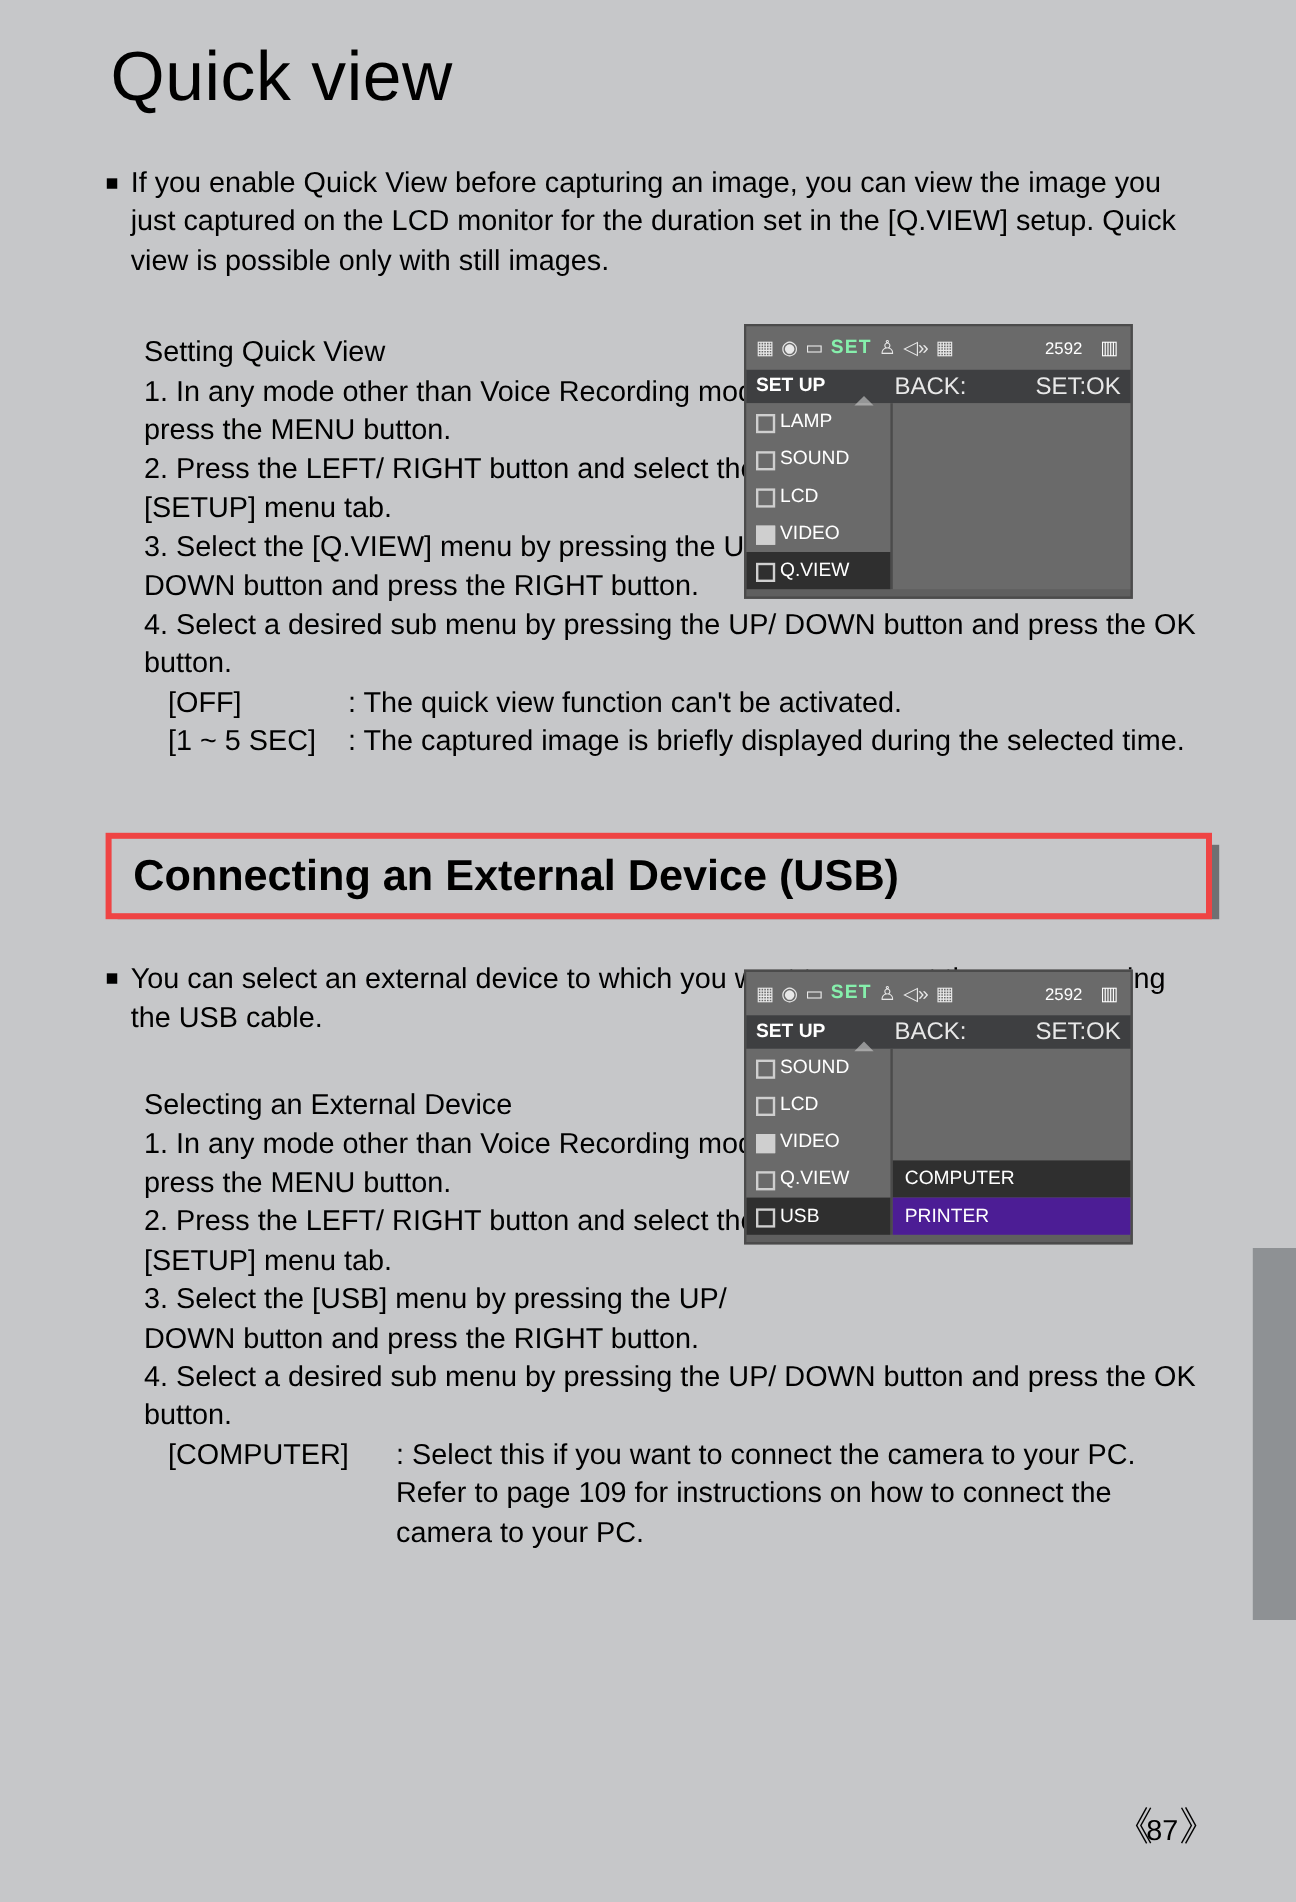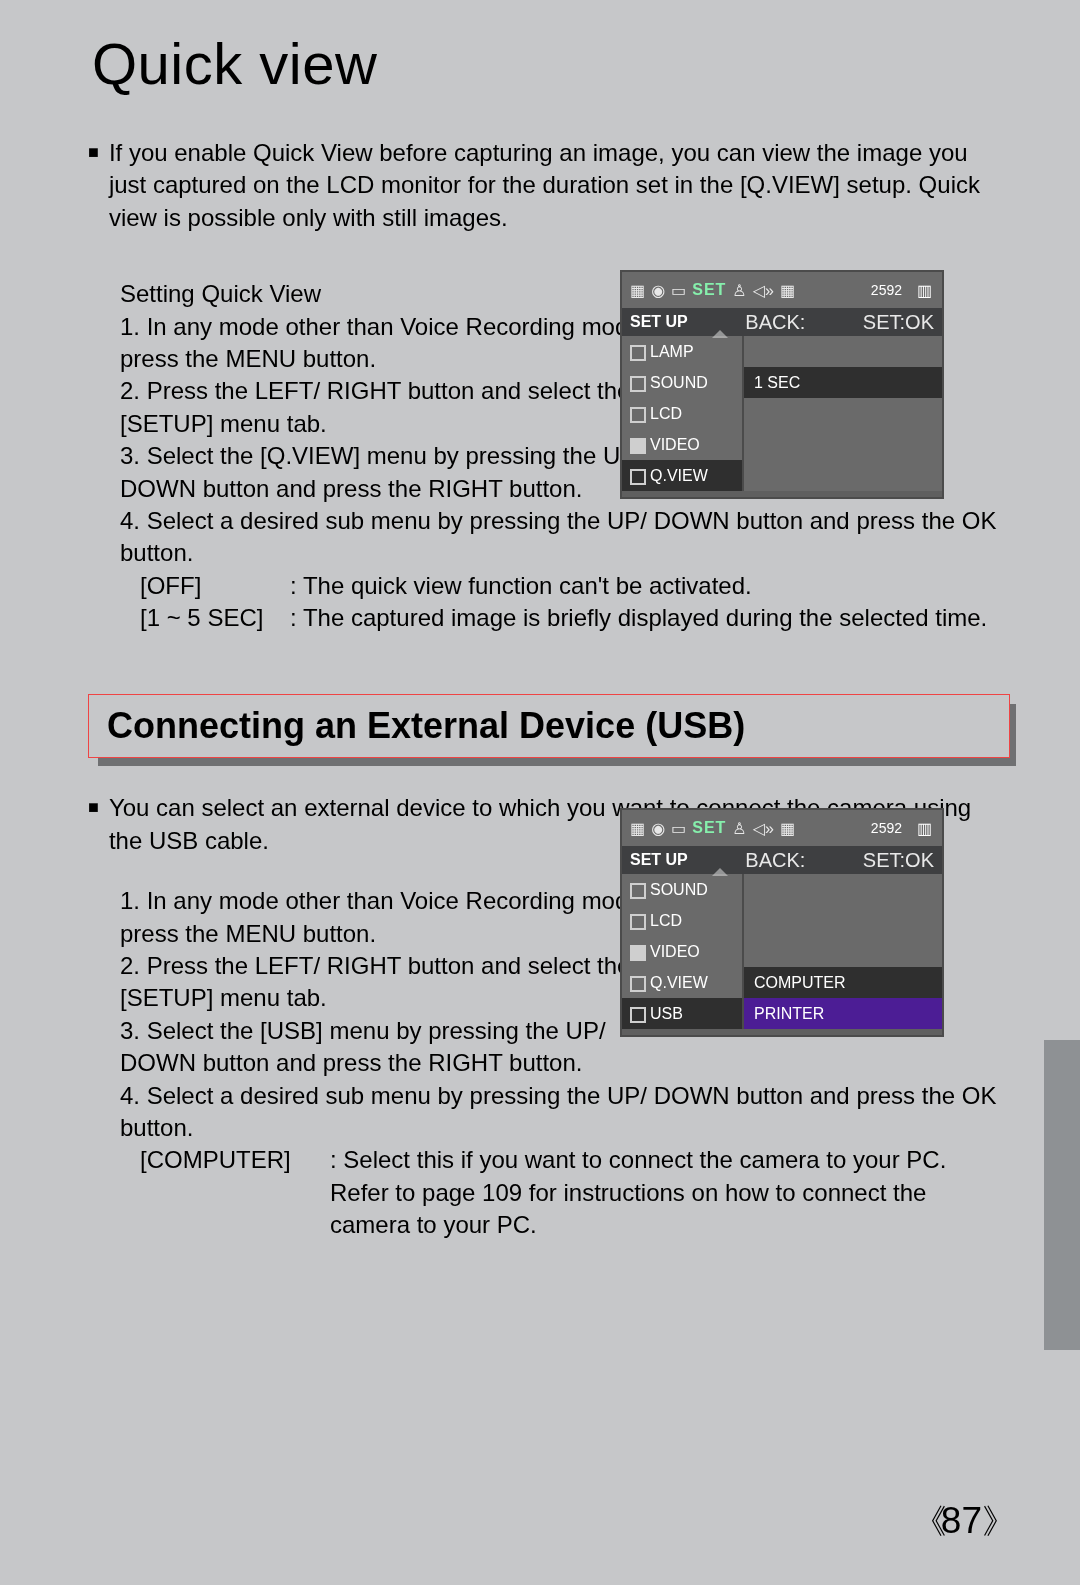--- a/index.html
+++ b/index.html
@@ -38,36 +38,36 @@
     margin:60px 70px 0 88px;
     position:relative;
   }
   .section2-shadow{
     position:absolute;left:10px;top:10px;right:-6px;height:62px;
     background:#6f7072;
   }
   .section2-title{
     position:relative;
     background:#c6c7c9;
-    border:1px solid #ef4444;
+    border:5px solid #ef4444;
     height:62px;
     display:flex;align-items:center;
     padding-left:18px;
     font-size:36px;font-weight:bold;
   }
   .side-tab{
     position:absolute;
     right:0;top:1040px;
     width:36px;height:310px;
     background:#8e9194;
   }
   .page-num{
     position:absolute;
     right:70px;bottom:40px;
-    font-size:37px;
+    font-size:24px;
   }
   .page-num::before{content:"《";font-size:34px;letter-spacing:-6px;}
   .page-num::after{content:"》";font-size:34px;letter-spacing:-6px;}
 
   
   .lcd{
     position:absolute;
     width:320px;
     background:#5f5f5f;
     font-family:Arial,Helvetica,sans-serif;
@@ -173,41 +173,35 @@
       <div class="list">
         <div class="caret"></div>
         <div class="col-left">
           <div class="row"><span class="tick"></span><span>LAMP</span></div>
           <div class="row"><span class="tick"></span><span>SOUND</span></div>
           <div class="row"><span class="tick"></span><span>LCD</span></div>
           <div class="row"><span class="tick filled"></span><span>VIDEO</span></div>
           <div class="row sel"><span class="tick"></span><span>Q.VIEW</span></div>
         </div>
         <div class="divider"></div>
-        <div class="col-right">
-          <div class="rcol"></div>
-          <div class="rcol sel">1 SEC</div>
-          <div class="rcol"></div>
-          <div class="rcol"></div>
-          <div class="rcol"></div>
-        </div>
       </div>
     </div>
 
     <div class="section2-title-wrap">
       <div class="section2-shadow"></div>
       <div class="section2-title">Connecting an External Device (USB)</div>
     </div>
 
     <div class="body-col" style="padding-top:34px;">
       <div class="para bullet">
         <span class="sq">■</span>
         <span>You can select an external device to which you want to connect the camera using the USB cable.</span>
       </div>
 
+      <div class="sub" style="margin-top:40px;">Selecting an External Device</div>
 
       <div class="steps" style="padding-right:350px;">
         <div class="step">1. In any mode other than Voice Recording mode, press the MENU button.</div>
         <div class="step">2. Press the LEFT/ RIGHT button and select the [SETUP] menu tab.</div>
         <div class="step">3. Select the [USB] menu by pressing the UP/ DOWN button and press the RIGHT button.</div>
       </div>
       <div class="steps">
         <div class="step">4. Select a desired sub menu by pressing the UP/ DOWN button and press the OK button.</div>
       </div>
       <div class="optrow">

